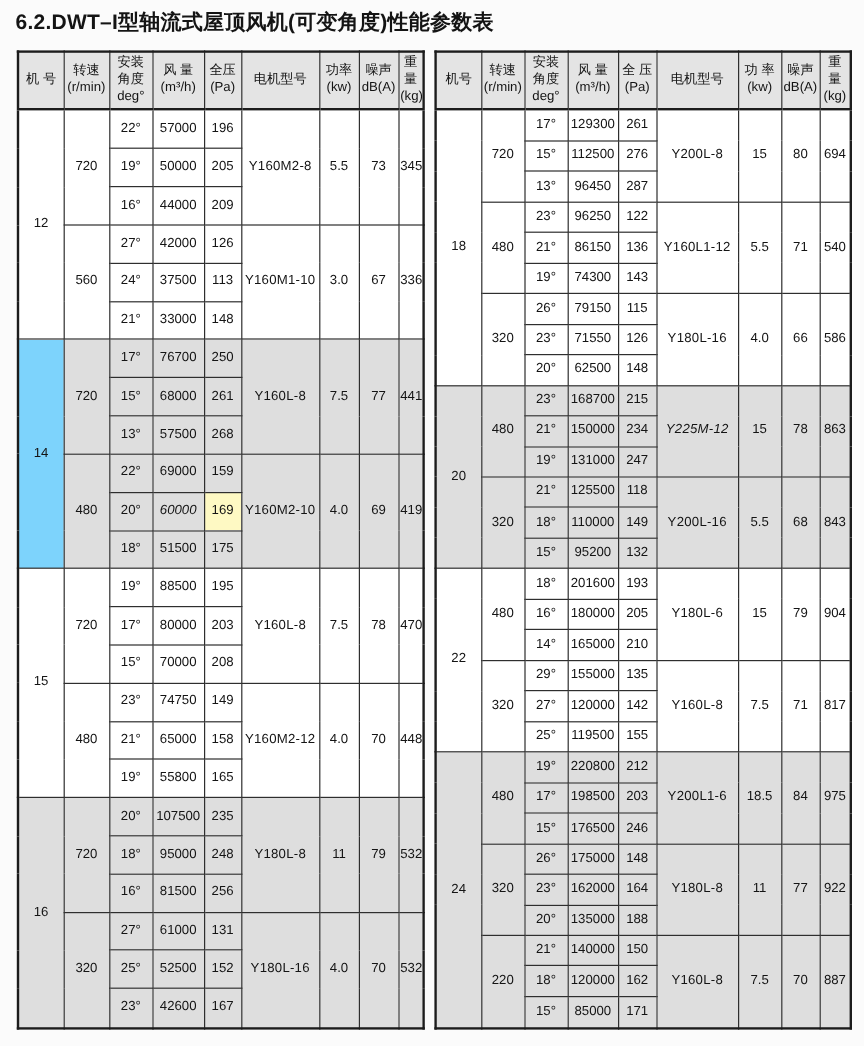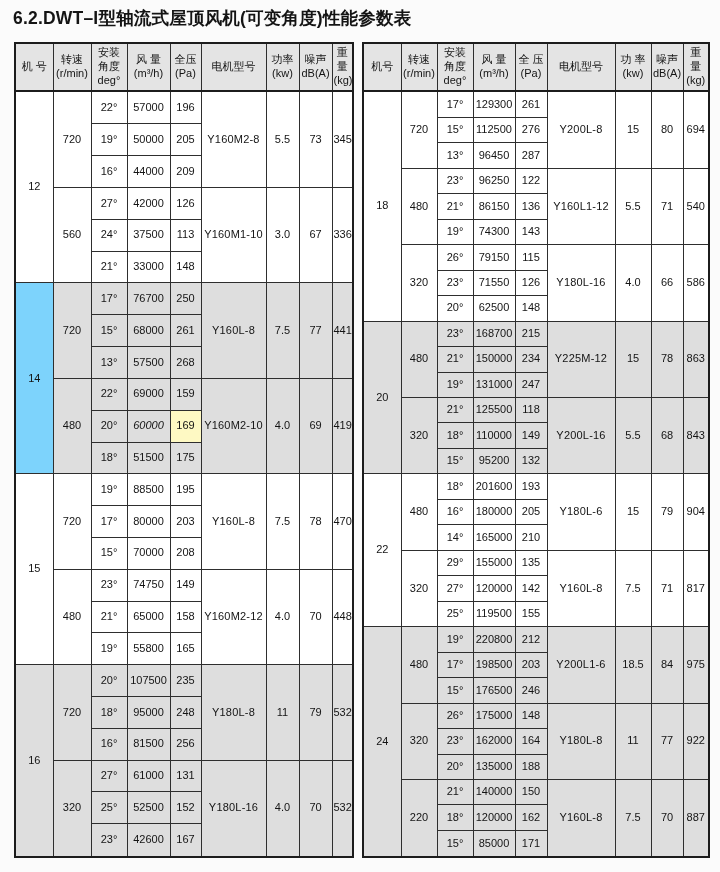--- a/index.html
+++ b/index.html
@@ -351,21 +351,21 @@
         <td class="c-angle">20°</td>
         <td class="c-airflow">62500</td>
         <td class="c-pressure">148</td>
       </tr>
       <tr class="shade">
         <td class="c-machine-id shade" rowspan="6" style="background: rgb(222, 222, 222);">20</td>
         <td class="c-rpm shade" rowspan="3" style="background: rgb(222, 222, 222);">480</td>
         <td class="c-angle shade" style="background: rgb(222, 222, 222);">23°</td>
         <td class="c-airflow shade" style="background: rgb(222, 222, 222);">168700</td>
         <td class="c-pressure shade" style="background: rgb(222, 222, 222);">215</td>
-        <td class="c-motor shade" rowspan="3" style="background: rgb(222, 222, 222);">Y225M-12</td>
+        <td class="c-motor shade" rowspan="3" style="background: rgb(222, 222, 222); font-style: italic;">Y225M-12</td>
         <td class="c-power shade" rowspan="3" style="background: rgb(222, 222, 222);">15</td>
         <td class="c-noise shade" rowspan="3" style="background: rgb(222, 222, 222);">78</td>
         <td class="c-weight shade" rowspan="3" style="background: rgb(222, 222, 222);">863</td>
       </tr>
       <tr class="shade">
         <td class="c-angle shade" style="background: rgb(222, 222, 222);">21°</td>
         <td class="c-airflow shade" style="background: rgb(222, 222, 222);">150000</td>
         <td class="c-pressure shade" style="background: rgb(222, 222, 222);">234</td>
       </tr>
       <tr class="shade">

